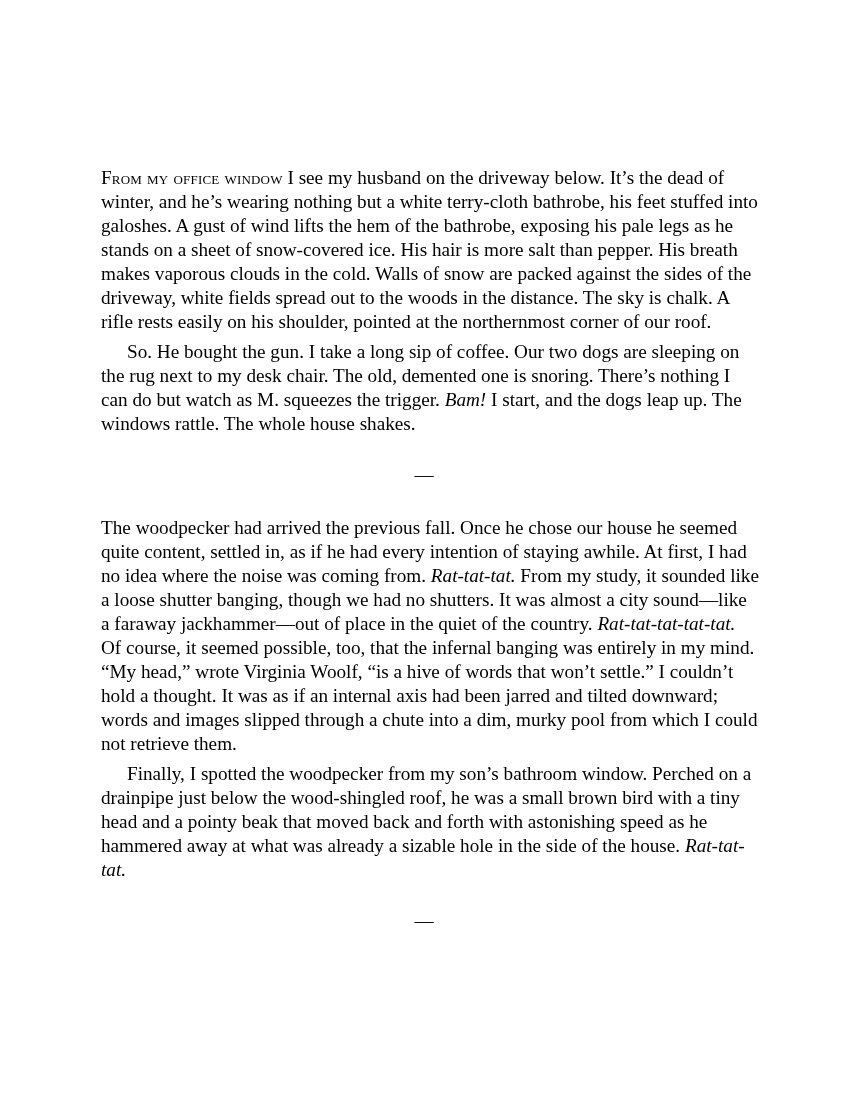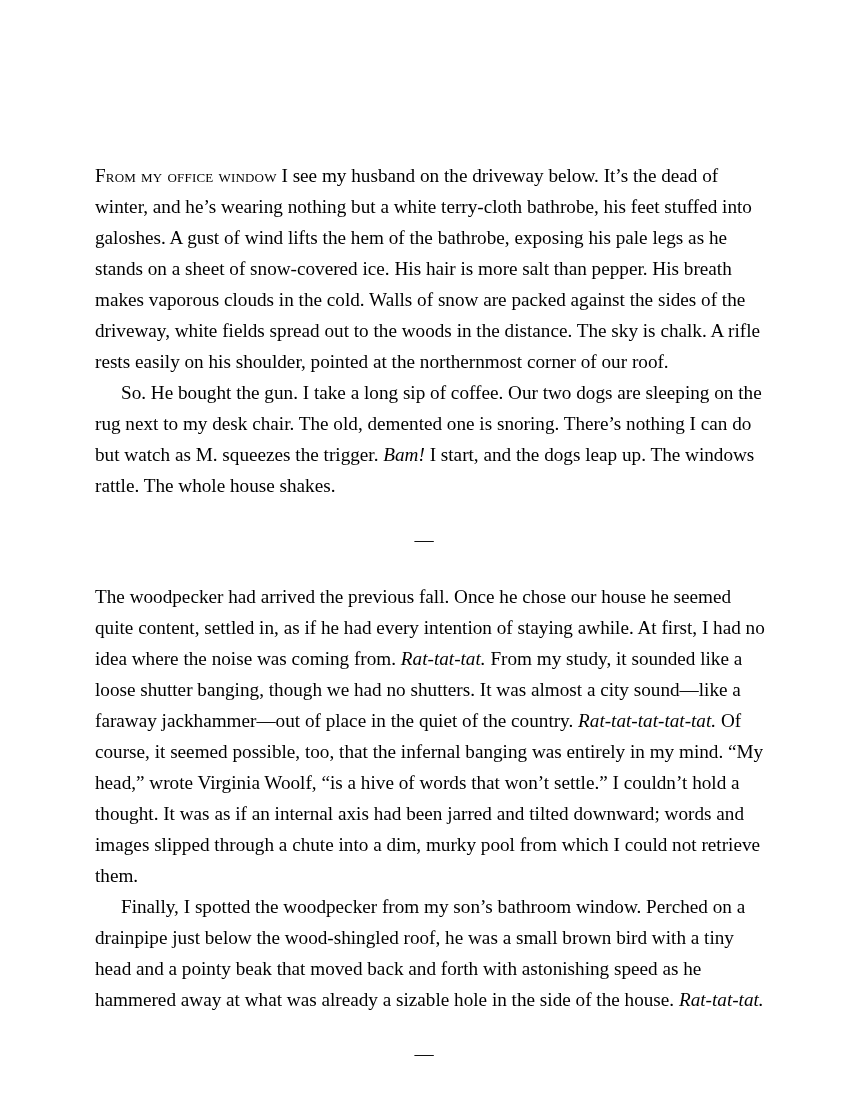--- a/index.html
+++ b/index.html
@@ -18,23 +18,23 @@
     position: relative;
     width: 860px;
     height: 1116px;
     box-sizing: border-box;
     padding: 160px 95px 0 95px;
   }
   .text-col {
     width: 670px;
   }
   p.para {
-    margin: 0;
+    margin: 6px;
     font-size: 19.2px;
-    line-height: 31px;
+    line-height: 24px;
     text-align: left;
     text-indent: 0;
   }
   p.para + p.para {
     text-indent: 26px;
   }
   .smallcaps {
     font-variant: small-caps;
     letter-spacing: 0.2px;
   }

